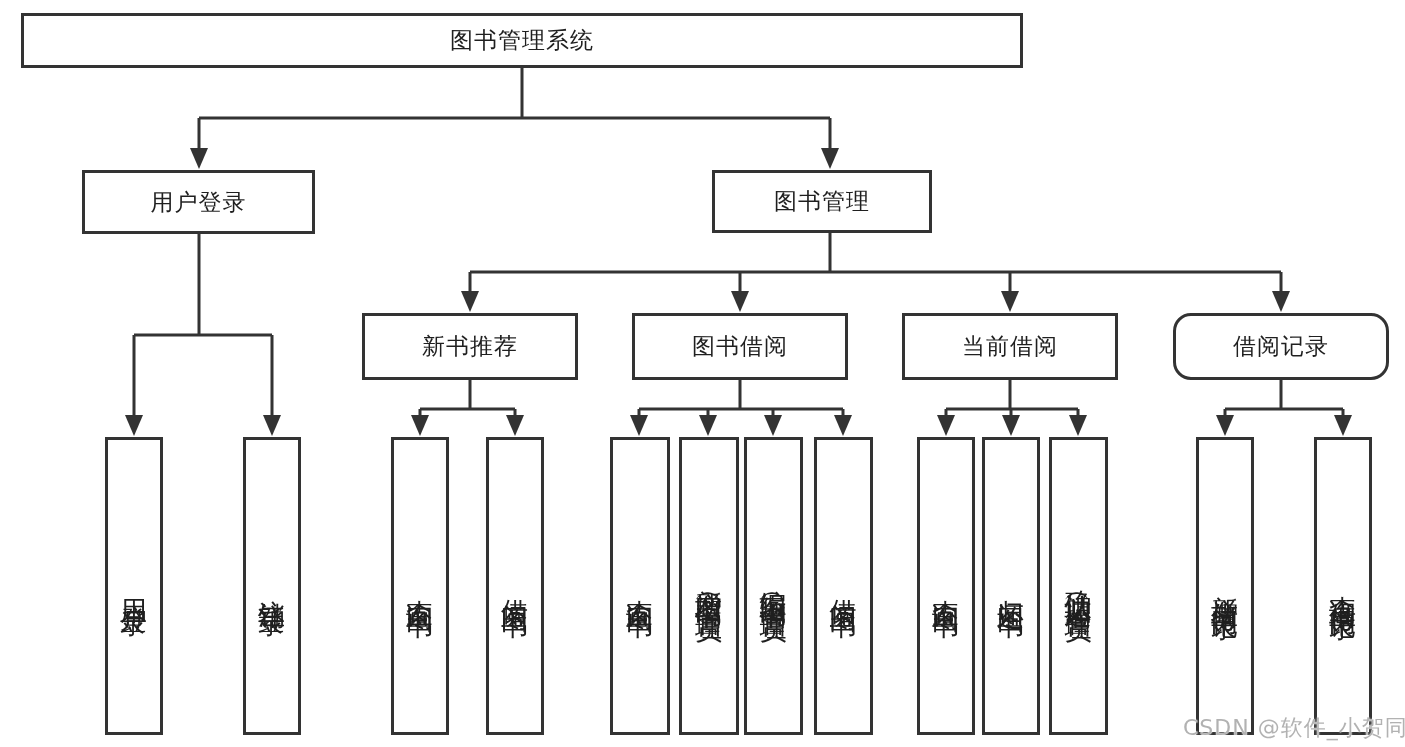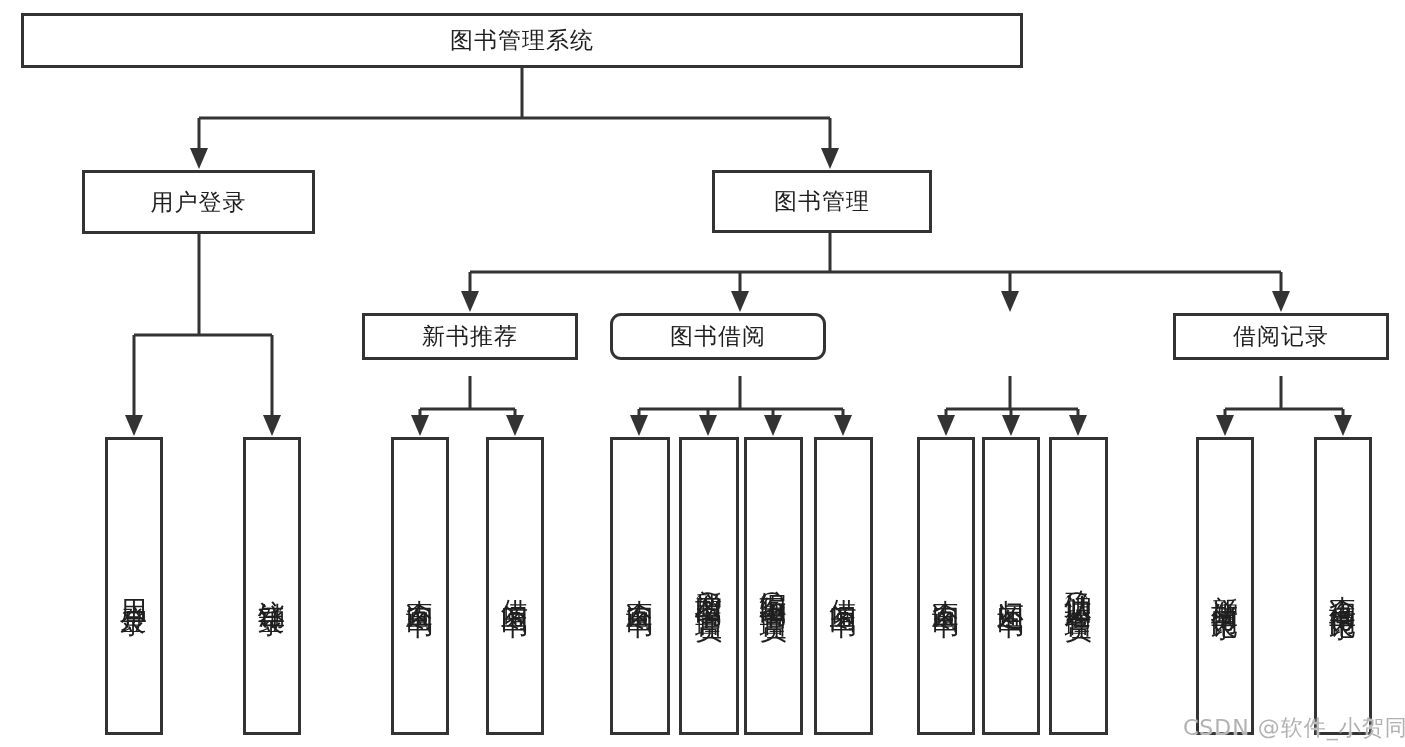--- a/index.html
+++ b/index.html
@@ -24,25 +24,25 @@
     border: 3px solid #333333;
     background: #ffffff;
     display: flex;
     align-items: center;
     justify-content: center;
   }
   .hnode { font-size: 23px; letter-spacing: 1px; }
   .root-box  { left: 21px;  top: 13px;  width: 1002px; height: 55px; }
   .n-user-login { left: 82px;  top: 170px; width: 233px; height: 64px; }
   .n-book-mgmt  { left: 712px; top: 170px; width: 220px; height: 63px; }
-  .lvl3 { top: 313px; width: 216px; height: 47px; }
+  .lvl3 { top: 313px; width: 216px; height: 67px; }
   .n-new-book       { left: 362px; }
-  .n-book-borrow    { left: 610px; border-radius: 11px; }
+  .n-book-borrow    { left: 632px; }
   .n-current-borrow { left: 902px; }
-  .n-borrow-records { left: 1173px; }
+  .n-borrow-records { left: 1173px; border-radius: 18px; }
   .leaf {
     top: 437px;
     width: 58px;
     height: 298px;
   }
   .leaf .vtext {
     writing-mode: vertical-rl;
     text-orientation: mixed;
     font-size: 27px;
     letter-spacing: 4px;
@@ -132,20 +132,23 @@
   <div class="box n-book-mgmt hnode">
     <span>图书管理</span>
   </div>
 
   <div class="box lvl3 n-new-book hnode">
     <span>新书推荐</span>
   </div>
   <div class="box lvl3 n-book-borrow hnode">
     <span>图书借阅</span>
   </div>
+  <div class="box lvl3 n-current-borrow hnode">
+    <span>当前借阅</span>
+  </div>
   <div class="box lvl3 n-borrow-records hnode">
     <span>借阅记录</span>
   </div>
 
   <div class="box leaf lf1">
     <span class="vtext">用户登录</span>
   </div>
   <div class="box leaf lf2">
     <span class="vtext">注销登录</span>
   </div>

